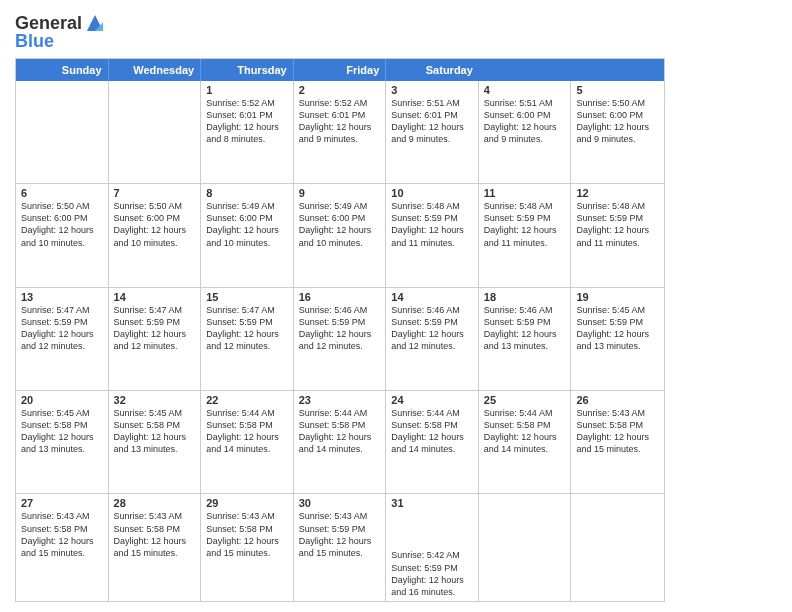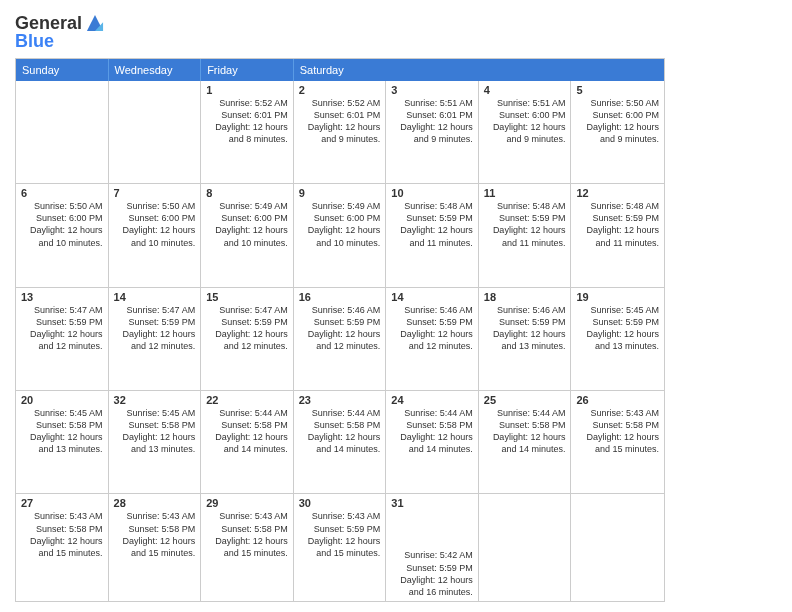--- a/index.html
+++ b/index.html
@@ -61,23 +61,23 @@
       border: 1px solid #ccc;
     }
     .cal-header {
       display: grid;
       grid-template-columns: repeat(7, 1fr);
       background: #3a7bd5;
     }
     .cal-header-cell {
       color: #fff;
       font-size: 11px;
-      font-weight: normal;
+      font-weight: bold;
       padding: 5px 6px;
-      text-align: left;
+      text-align: right;
       border-right: 1px solid #5a9be5;
     }
     .cal-header-cell:last-child { border-right: none; }
     .cal-body {
       flex: 1;
       display: flex;
       flex-direction: column;
     }
     .cal-row {
       display: grid;
@@ -100,21 +100,20 @@
     .day-num {
       font-size: 11px;
       font-weight: bold;
       margin-bottom: 1px;
       display: block;
     }
     .cell-text {
       font-size: 9px;
       line-height: 1.35;
       color: #333;
-      text-align: right;
     }
   </style>
 </head>
 <body>
 
 <div class="page">
   <div class="header">
     <div class="logo">
       <div>
         <div style="display:flex;align-items:center;">
@@ -132,20 +131,21 @@
     <div class="title-block">
       <div class="month-title"></div>
       <div class="location"></div>
     </div>
   </div>
 
   <div class="calendar">
     <div class="cal-header">
     <div class="cal-header-cell">Sunday</div>
         <div class="cal-header-cell">Wednesday</div>
+        <div class="cal-header-cell">Thursday</div>
         <div class="cal-header-cell">Friday</div>
         <div class="cal-header-cell">Saturday</div>
       </div>
     <div class="cal-body">
     <div class="cal-row">
           <div class="cal-cell empty"></div>
           <div class="cal-cell empty"></div>
           <div class="cal-cell has-data">
             <span class="day-num">1</span>
             <div class="cell-text" style="white-space: pre-line;">Sunrise: 5:52 AM

